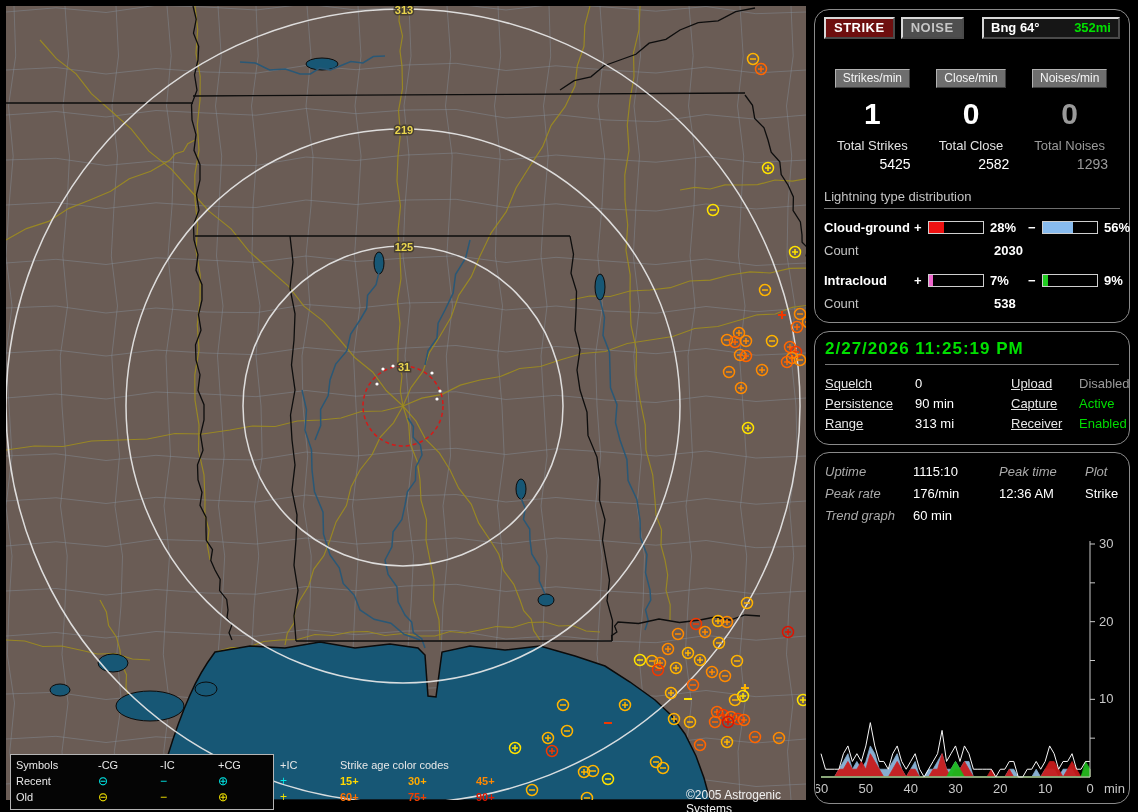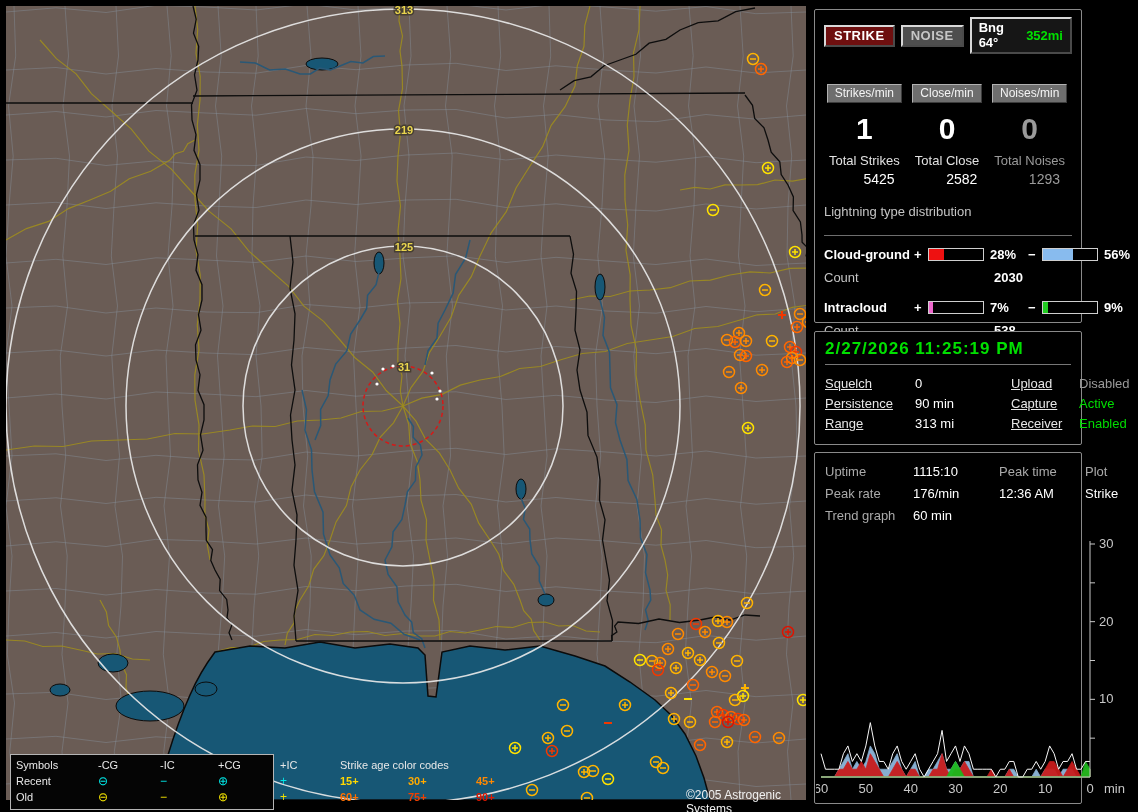--- a/index.html
+++ b/index.html
@@ -10,64 +10,64 @@
   #mapsvg{display:block;}
   
   #legend{position:absolute;left:4px;top:748px;width:252px;height:50px;background:#050505;
           border:1px solid #b5b5b5;font-size:11px;padding:2px 5px;box-sizing:content-box;}
   .lg-grid{display:grid;grid-template-columns:50px 30px 26px 30px 28px 36px 36px 36px;line-height:16px;gap:32px;}
   .lg-h{color:#e8e8e8;}
   .lg-age-title{grid-column:6 / span 3;color:#e8e8e8;}
   .lg-sym{font-size:12px;text-align:left;}
   #copyright{position:absolute;left:680px;top:782px;font-size:12px;color:#f0f0f0;}
   
-  .panel{position:absolute;left:814px;width:268px;background:#000;border:1px solid #8a8a8a;
-         border-radius:2px;box-sizing:border-box;font-size:13px;}
+  .panel{position:absolute;left:814px;width:316px;background:#000;border:1px solid #8a8a8a;
+         border-radius:15px;box-sizing:border-box;font-size:13px;}
   #panel1{top:9px;height:314px;padding:7px 9px;}
   #panel2{top:331px;height:114px;padding:7px 10px;}
   #panel3{top:452px;height:352px;padding:8px 10px;}
   .btnrow{display:flex;align-items:center;gap:6px;}
   .tbtn{font-weight:bold;font-size:13px;letter-spacing:.5px;padding:1px 8px 2px;
         border:2px solid;border-color:#d8d8d8 #4a4a4a #4a4a4a #d8d8d8;cursor:default;}
   .tbtn.strike{background:#6e0f0f;color:#fff;}
   .tbtn.noise{background:#4e4e4e;color:#c6c6c6;}
   .bng{margin-left:auto;display:flex;justify-content:space-between;align-items:center;width:120px;
        background:#161616;border:2px solid;border-color:#d8d8d8 #4a4a4a #4a4a4a #d8d8d8;
        padding:1px 7px 2px;font-weight:bold;font-size:13px;}
   .bng .rng{color:#00e000;}
   .counters{display:flex;margin-top:20px;}
   .ccol{width:100px;margin-right:2px;}
   .chip{display:block;margin:10px auto;width:fit-content;background:#6e6e6e;color:#f4f4f4;font-size:12px;
         padding:1px 7px 2px;border:1px solid;border-color:#b2b2b2 #3c3c3c #3c3c3c #b2b2b2;}
   .cval{font-size:30px;font-weight:bold;text-align:center;margin-top:4px;line-height:32px;}
   .tlabel{text-align:center;margin-top:8px;font-size:13px;color:#e2e2e2;}
   .tval{text-align:right;padding-right:10px;margin-top:3px;font-size:14px;}
   .dim{color:#9a9a9a !important;}
-  .dist-title{margin-top:17px;color:#c4c4c4;border-bottom:1px solid #6e6e6e;padding-bottom:16px;}
+  .dist-title{margin-top:17px;color:#c4c4c4;border-bottom:1px solid #6e6e6e;padding-bottom:4px;}
   .dist-grid{display:grid;grid-template-columns:90px 14px 56px 44px 14px 56px 40px;
              align-items:center;margin-top:9px;height:18px;}
   .dist-name{font-weight:bold;}
   .sign{font-weight:bold;text-align:left;}
   .bar{height:11px;background:#000;border:1px solid #cfcfcf;position:relative;}
   .bar i{display:block;height:100%;}
   .pct{font-weight:bold;padding-left:6px;}
   .cnt-grid{display:grid;grid-template-columns:90px 14px 100px 14px 100px;align-items:center;
             margin-top:6px;height:16px;gap:33px;}
   .cnt-label{color:#c4c4c4;}
   .cnt-v{font-weight:bold;}
   
   .dt{color:#00e000;font-weight:bold;font-size:17px;border-bottom:1px solid #777;
       padding-bottom:5px;letter-spacing:1px;}
   .st-grid{display:grid;grid-template-columns:90px 96px 68px auto;margin-top:9px;line-height:20px;}
   .lab{color:#e6e6e6;text-decoration:underline;}
   .green{color:#00dd00;}
   .gray{color:#9a9a9a;}
   
   .info-grid{display:grid;grid-template-columns:88px 86px 86px auto;line-height:22px;}
-  .glabel{color:#aaa;}
+  .glabel{color:#aaa;font-style:italic;}
   #trendsvg{position:absolute;left:1px;top:80px;}
 </style>
 </head>
 <body>
 
 <div id="map-wrap">
   <svg id="mapsvg" width="810" height="800" viewBox="0 0 810 800">
       <clipPath id="mc">
         <rect x="0" y="0" width="800" height="794"></rect>
       </clipPath>

